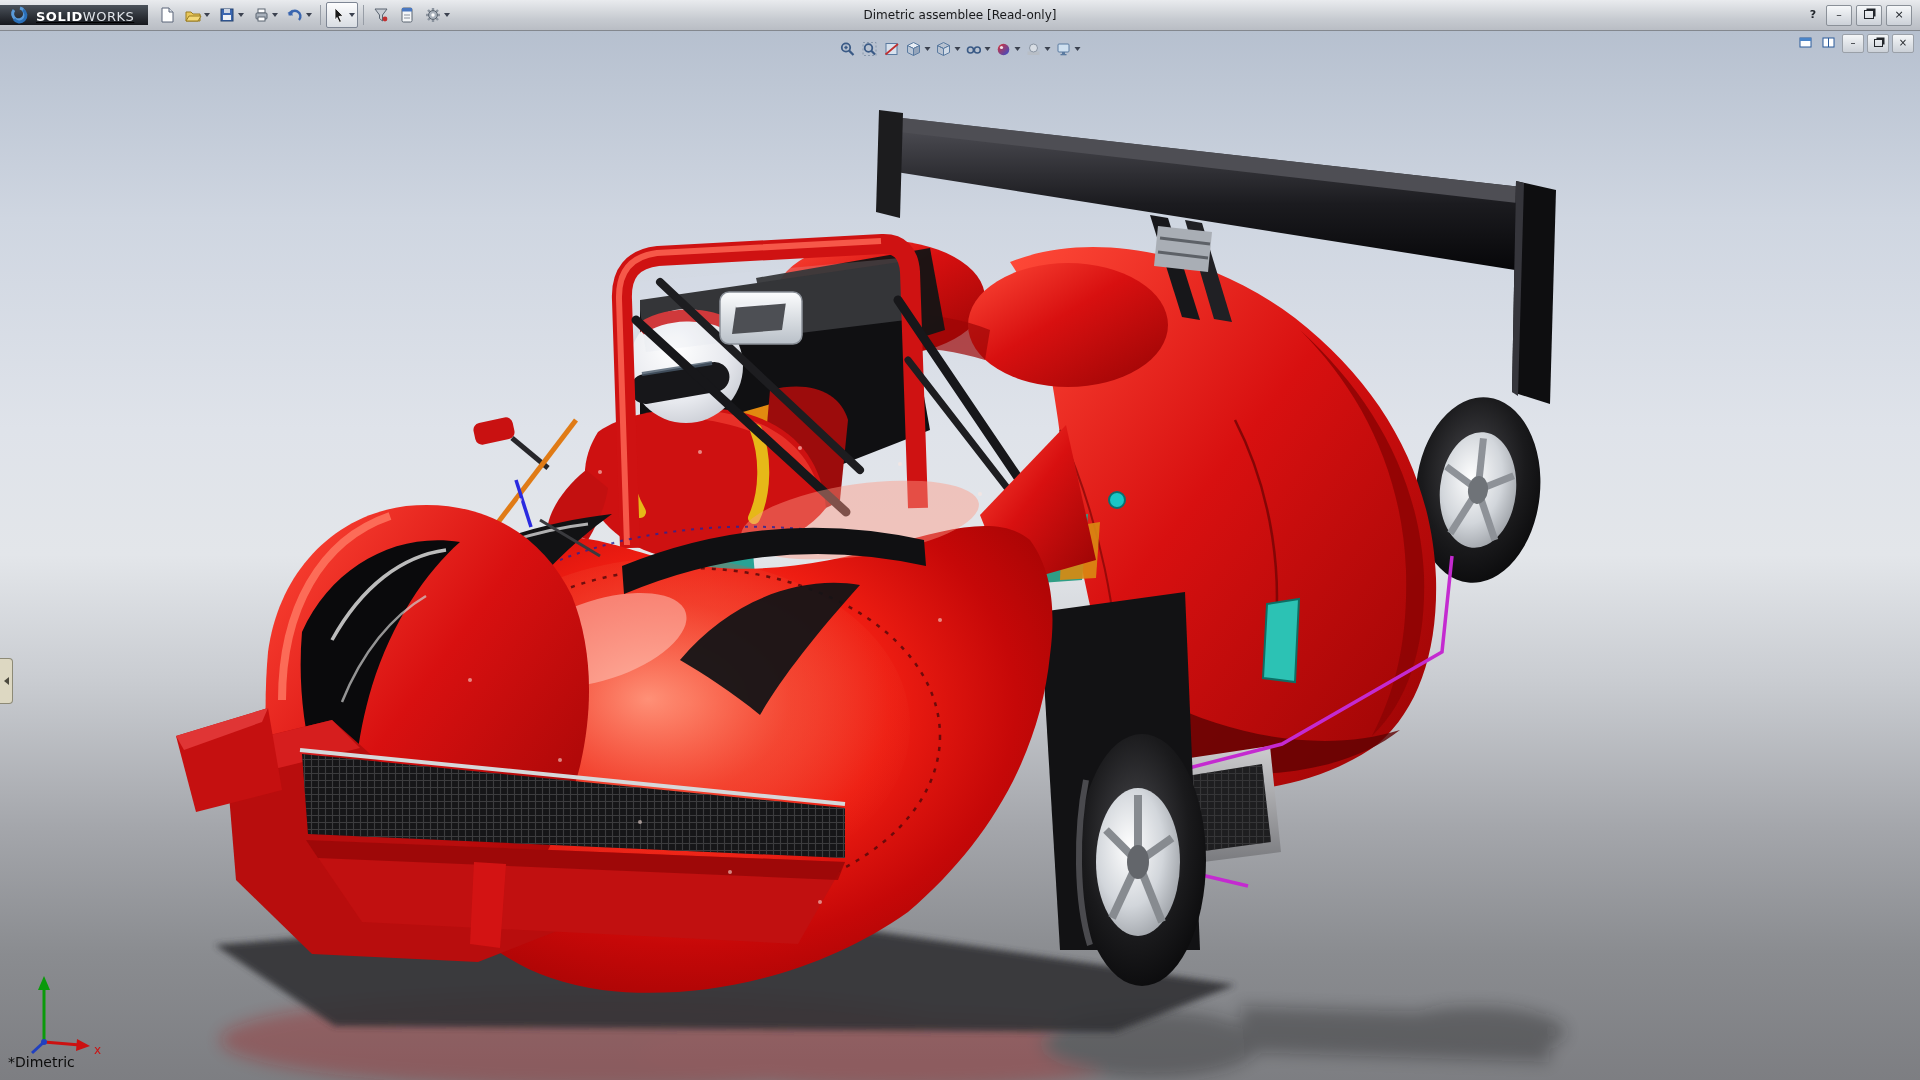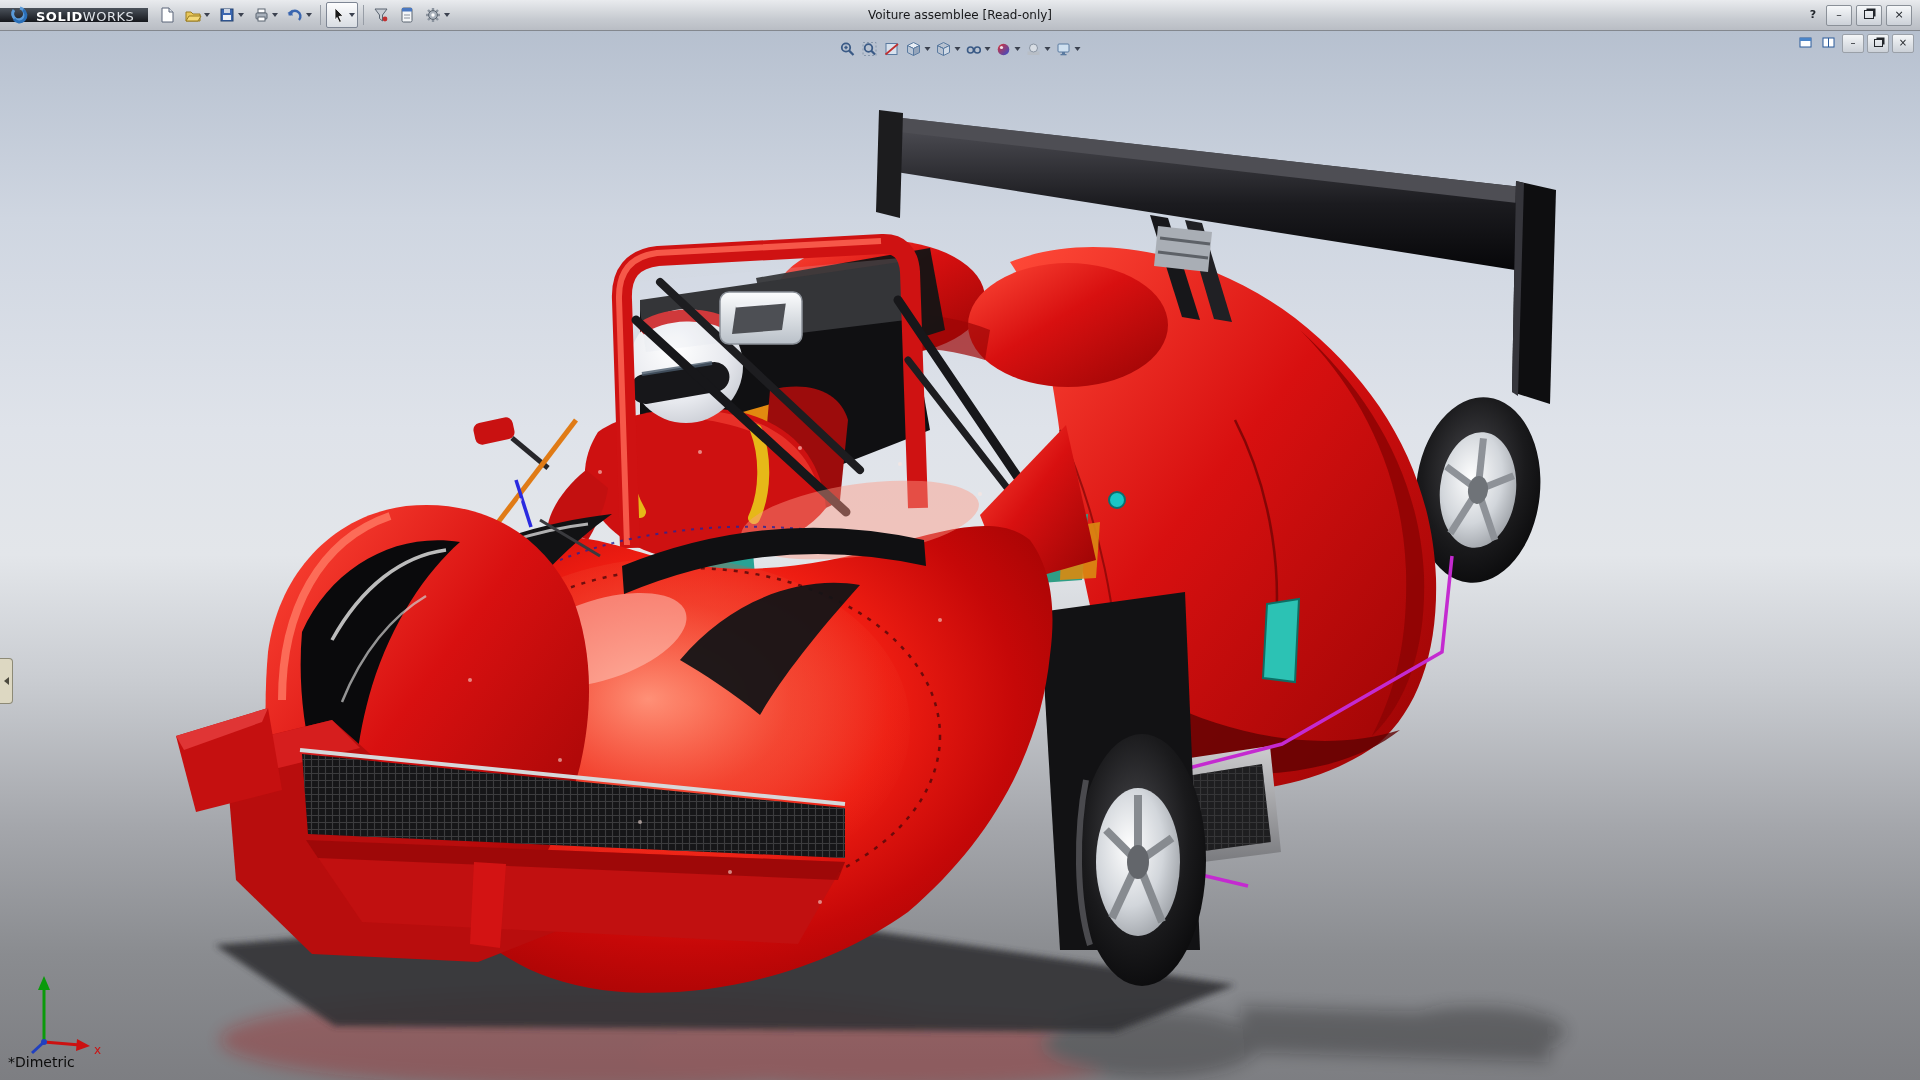--- a/index.html
+++ b/index.html
@@ -1,22 +1,22 @@
 <!DOCTYPE html>
 <html><head>
 <meta charset="utf-8">
 <style>
   html,body{margin:0;padding:0;width:1920px;height:1080px;overflow:hidden;
     font-family:"DejaVu Sans","Liberation Sans",sans-serif;background:#808184;}
   
   .titlebar{position:absolute;top:0;left:0;width:1920px;height:30px;
     background:linear-gradient(#e9ebee,#c6cad0 65%,#b9bdc4);
     border-bottom:1px solid #83878e;display:flex;align-items:center;z-index:50;}
-  .logo{height:14px;display:flex;align-items:center;gap:6px;padding:0 14px 0 8px;
-    background:linear-gradient(#4b525b,#16181d);}
+  .logo{height:20px;display:flex;align-items:center;gap:6px;padding:0 14px 0 8px;
+    background:linear-gradient(#4b525b,#16181d);text-decoration:underline;}
   .brand-bold{color:#fff;font-weight:bold;font-size:13px;letter-spacing:.5px;}
   .brand-light{color:#dfe3e8;font-weight:normal;font-size:13px;letter-spacing:.5px;}
   .tb{display:flex;align-items:center;height:30px;padding-left:6px;}
   .tb-btn{display:flex;align-items:center;height:24px;padding:0 2px;margin:0 1px;border:1px solid transparent;}
   .tb-btn.active{border:1px solid #7e8694;background:linear-gradient(#fdfdfe,#d9dde3);border-radius:2px;}
   .caret{width:0;height:0;border-left:3.5px solid transparent;border-right:3.5px solid transparent;
     border-top:4px solid #3c4250;margin-left:2px;}
   .sep{width:1px;height:20px;background:#979da6;margin:0 4px;}
   .title{position:absolute;left:50%;transform:translateX(-50%);top:0;height:30px;line-height:30px;
     font-size:12px;color:#17181a;white-space:nowrap;}
@@ -140,21 +140,21 @@
           <line x1="4" y1="4" x2="14" y2="14"></line>
             <line x1="14" y1="4" x2="4" y2="14"></line>
         </g>
         <circle cx="9" cy="9" r="4.4" fill="#aab2bc" stroke="#5a6470"></circle>
         <circle cx="9" cy="9" r="1.7" fill="#ffffff"></circle>
       </svg>
         <span class="caret"></span>
     </div>
   </div>
 
-  <div class="title">Voiture assemblee [Read-only]</div>
+  <div class="title">Dimetric assemblee [Read-only]</div>
 
   <div class="wctrl">
     <div class="wbtn help">?</div>
     <div class="wbtn">–</div>
     <div class="wbtn"><span class="restore-glyph"></span></div>
     <div class="wbtn">×</div>
   </div>
 </div>
 
 <div class="viewport">

